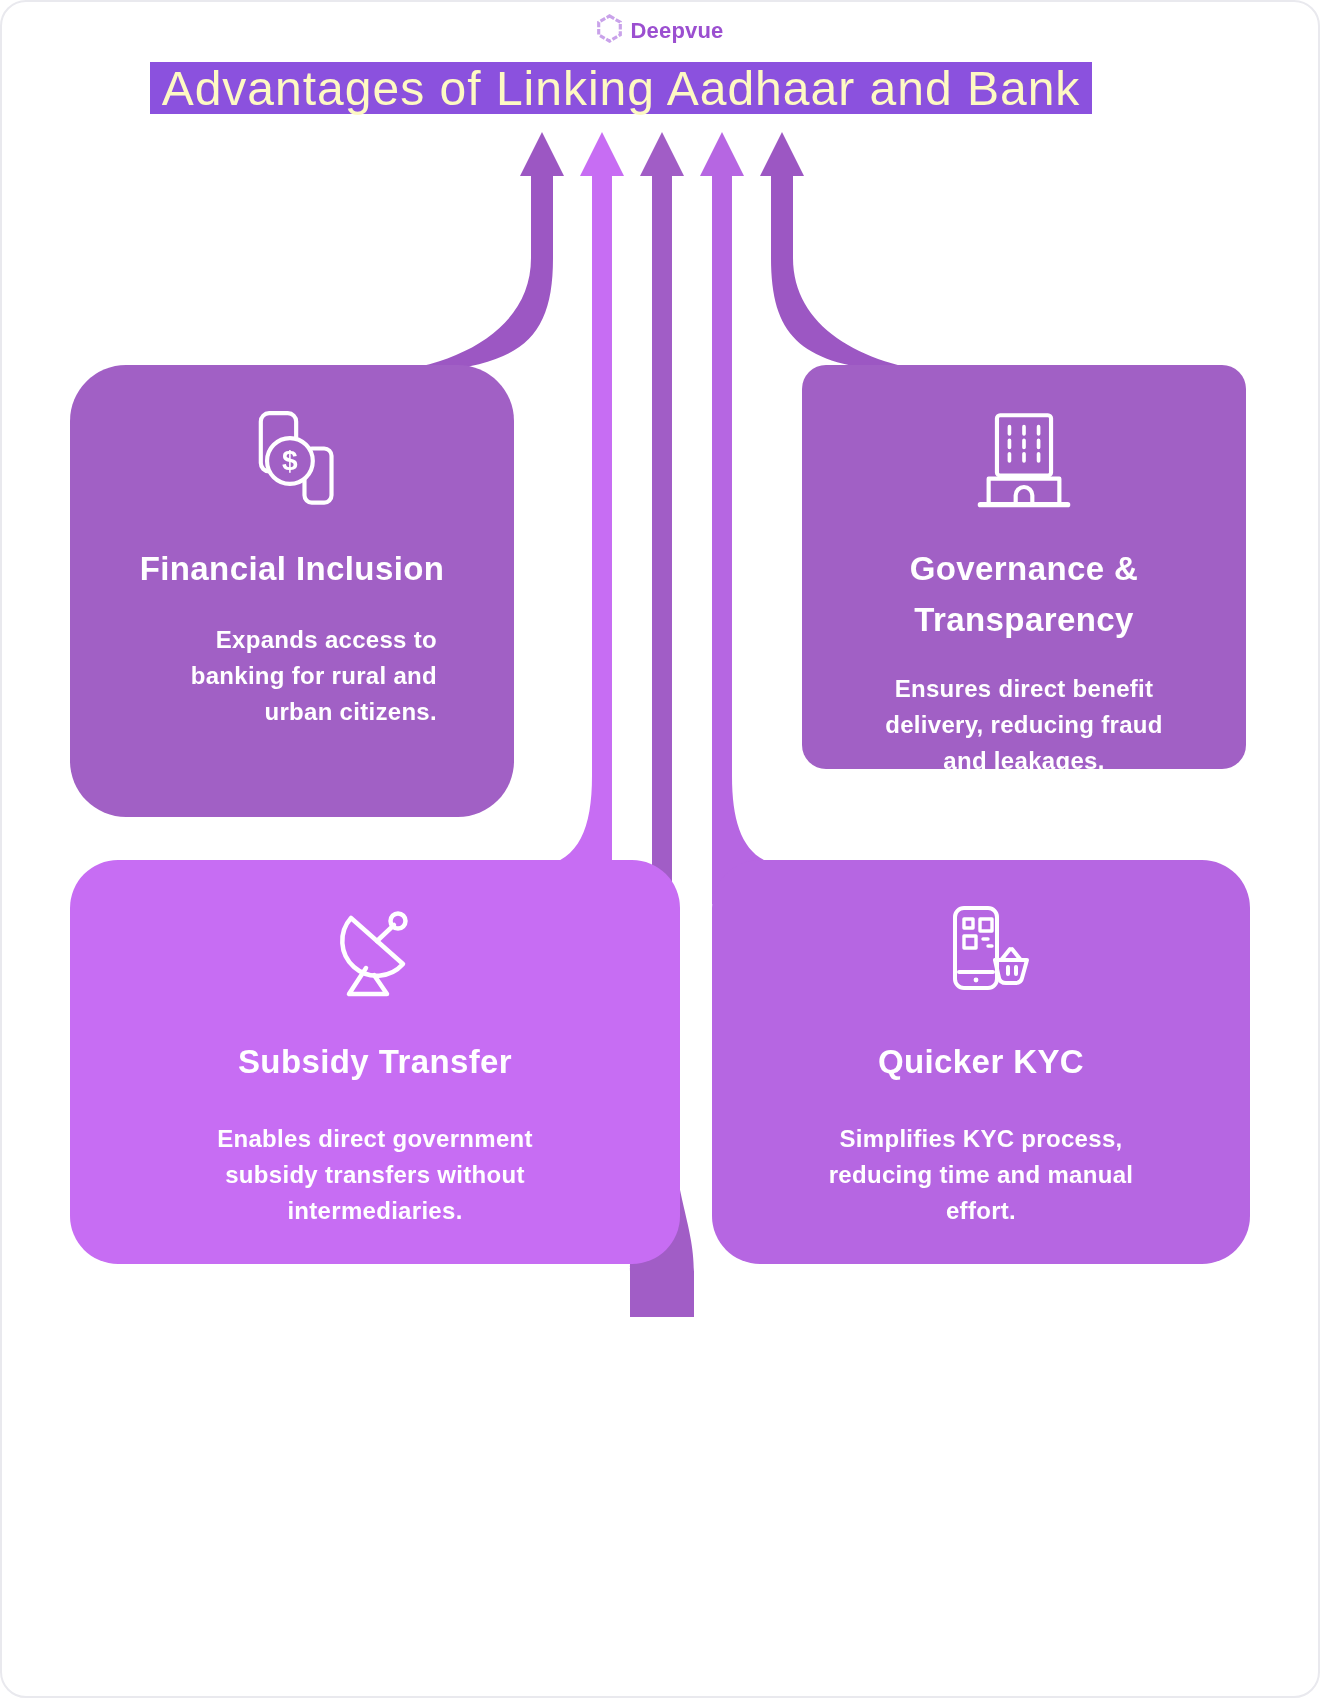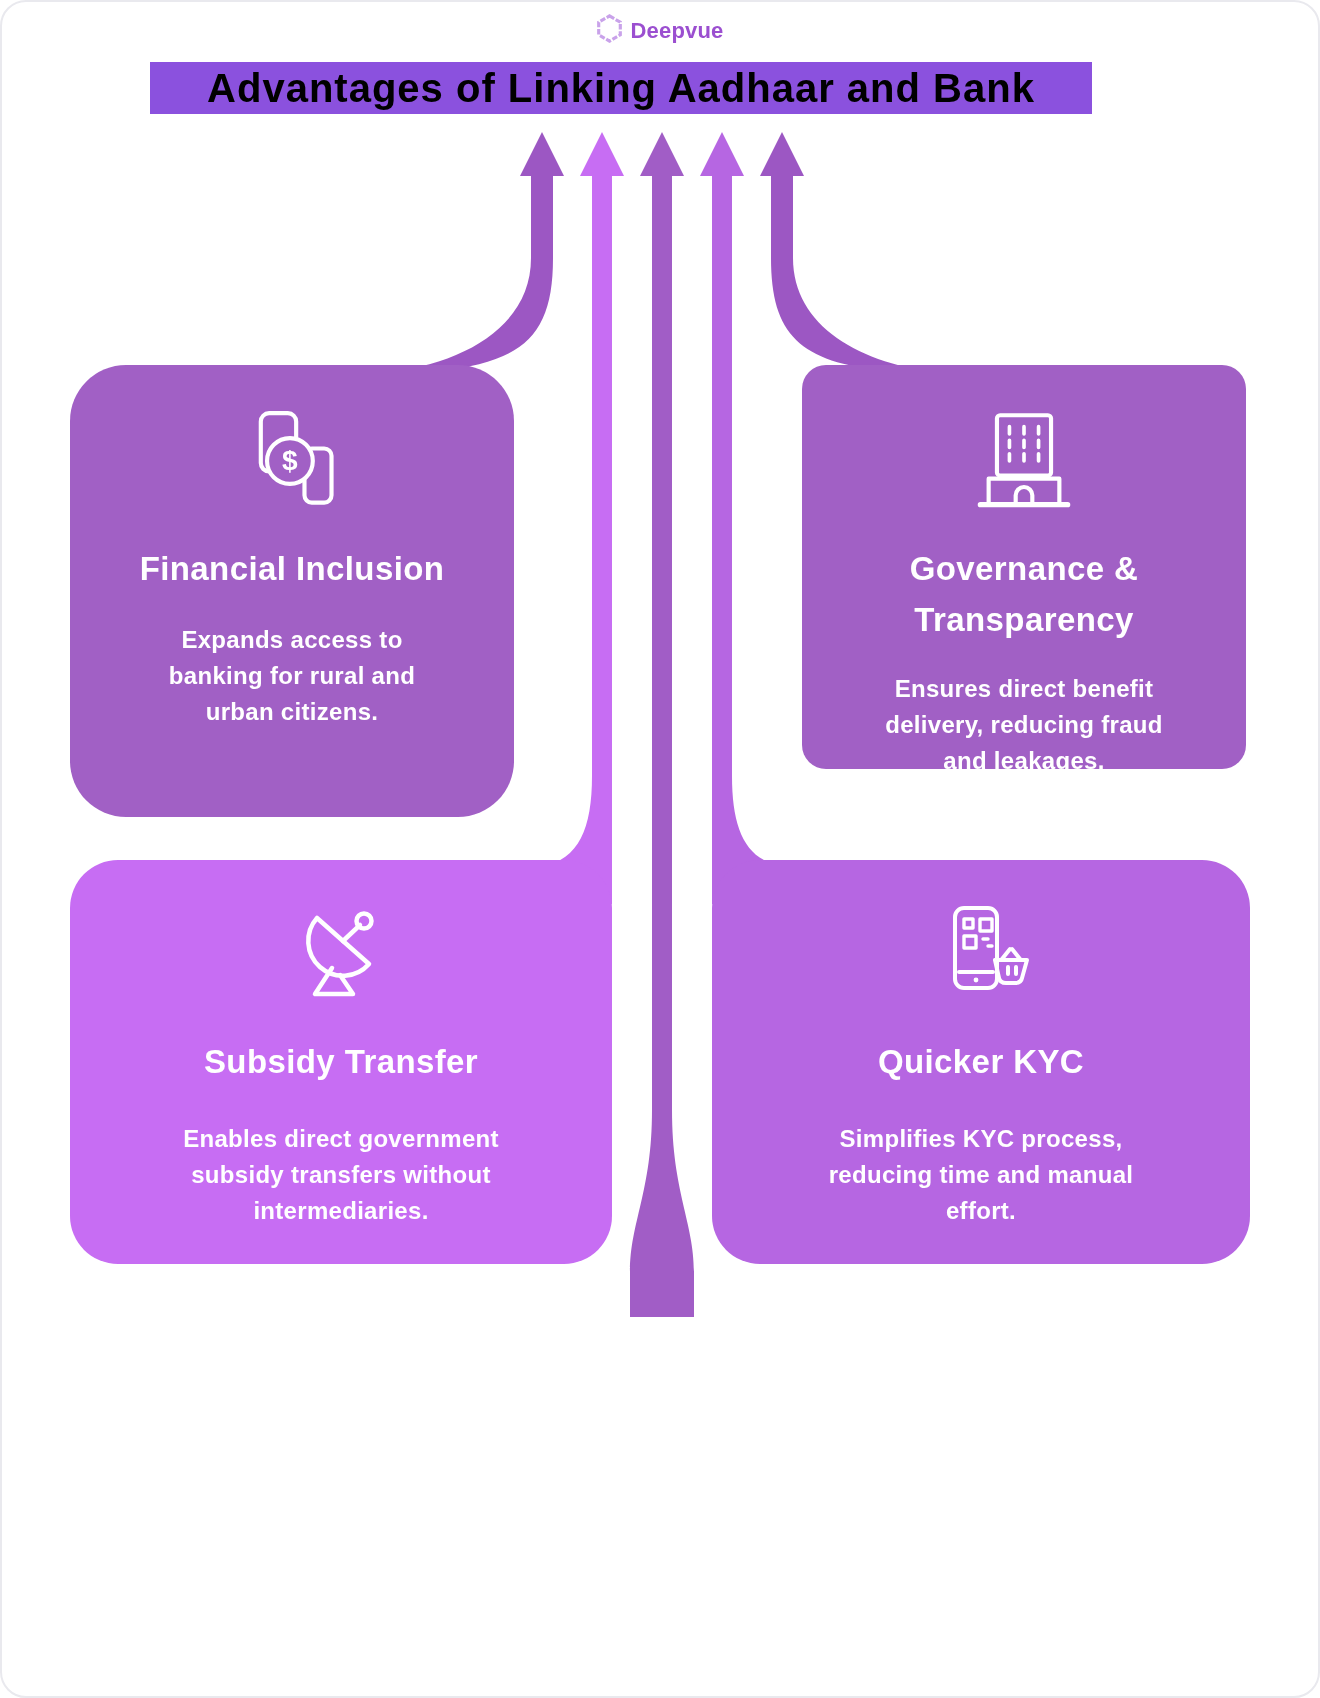--- a/index.html
+++ b/index.html
@@ -5,33 +5,33 @@
   html,body{margin:0;padding:0;background:#fff;}
   .page{
     position:relative;width:1320px;height:1698px;
     background:#ffffff;overflow:hidden;
     border:2px solid #e9e9ee;border-radius:26px;box-sizing:border-box;
     font-family:"Liberation Sans","DejaVu Sans",sans-serif;
   }
   .logo{position:absolute;top:12px;left:0;width:100%;display:flex;justify-content:center;align-items:center;gap:7px;}
   .logo-text{font-size:22px;font-weight:700;letter-spacing:.2px;}
   .header-bar{position:absolute;left:148px;top:60px;width:942px;height:52px;display:flex;align-items:center;justify-content:center;}
-  .header-title{color:#000000;font-size:40px;font-weight:700;letter-spacing:1px;white-space:nowrap;}
+  .header-title{color:#fef9c3;font-size:48px;font-weight:400;letter-spacing:1px;white-space:nowrap;}
   svg.flow{position:absolute;left:0;top:0;z-index:0;}
   .card{position:absolute;z-index:1;display:flex;flex-direction:column;align-items:center;text-align:center;color:#fff;}
   .card-title{font-weight:700;font-size:33px;letter-spacing:.4px;line-height:1.55;}
   .card-body{font-weight:700;font-size:24px;letter-spacing:.3px;line-height:1.5;}
   .c-tl{left:68px;top:363px;width:444px;height:452px;border-radius:56px;}
   .c-tr{left:800px;top:363px;width:444px;height:404px;border-radius:24px;}
-  .c-ml{left:68px;top:858px;width:542px;height:404px;border-radius:48px;}
+  .c-ml{left:68px;top:858px;width:610px;height:404px;border-radius:48px;}
   .c-mr{left:710px;top:858px;width:538px;height:404px;border-radius:48px;}
   .c-b{left:68px;top:1303px;width:1184px;height:330px;border-radius:48px;}
   .icon{margin-top:44px;}
   .c-tl .card-title,.c-tr .card-title{margin-top:30px;max-width:340px;}
-  .c-tl .card-body{margin-top:28px;max-width:290px;}
+  .c-tl .card-body{margin-top:28px;max-width:290px;text-align:right;}
   .c-tr .card-body{margin-top:26px;max-width:320px;}
   .c-ml .card-title,.c-mr .card-title{margin-top:32px;}
   .c-ml .card-body{margin-top:34px;max-width:360px;}
   .c-mr .card-body{margin-top:34px;max-width:350px;}
   .c-b .card-title{margin-top:24px;font-size:35px;}
   .c-b .card-body{margin-top:20px;max-width:640px;}
   .icon svg{display:block;}
 </style>
 </head>
 <body>

